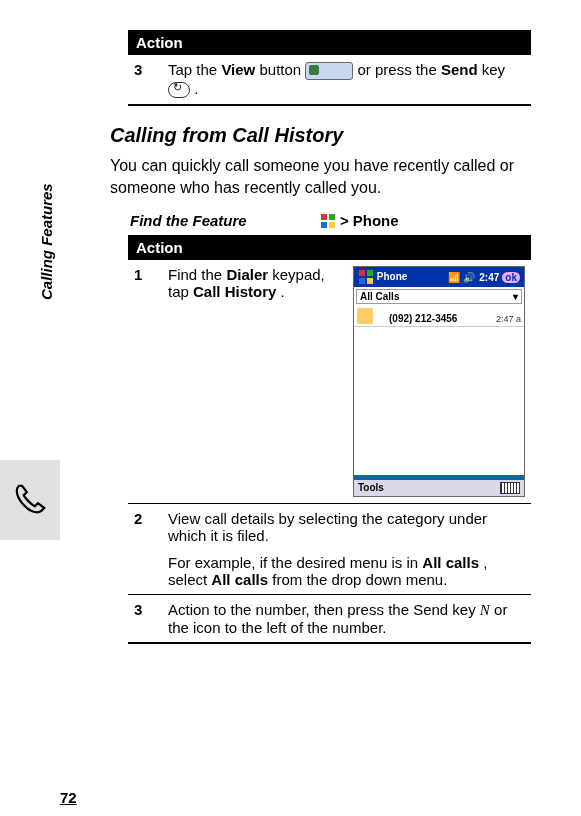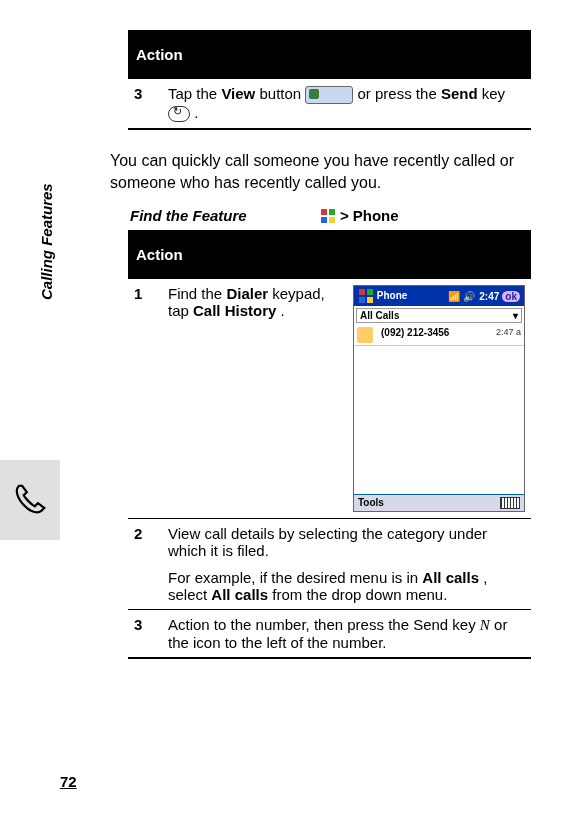--- a/index.html
+++ b/index.html
@@ -36,42 +36,42 @@
     background: #e0e0e0;
     display: flex;
     align-items: center;
     justify-content: center;
   }
   .sidebar-tab svg { width: 38px; height: 38px; }
   .action-header {
     background: #000;
     color: #fff;
     font-weight: bold;
-    padding: 16px 8px;
+    padding: 4px 8px;
     font-size: 15px;
   }
   table.action-table {
     width: 100%;
     border-collapse: collapse;
     font-size: 15px;
   }
   table.action-table td {
     vertical-align: top;
     padding: 6px 6px;
   }
   td.step-num { font-weight: bold; width: 22px; }
   .row-divider { border-top: 1.5px solid #000; }
   .row-bottom { border-bottom: 2px solid #000; }
   .heading {
     font-style: italic;
     font-weight: bold;
     font-size: 20px;
     margin: 18px 0 8px;
   }
-  .para { font-size: 16px; margin: 20px 0 14px; line-height: 1.35; }
+  .para { font-size: 16px; margin: 8px 0 14px; line-height: 1.35; }
   .feature-row {
     display: flex;
     font-size: 15px;
     margin: 6px 0 6px 20px;
   }
   .feature-title { font-weight: bold; font-style: italic; width: 190px; }
   .feature-path { display: flex; align-items: center; gap: 4px; font-weight: bold; }
   .win-flag { width: 16px; height: 16px; }
   .talk-btn {
     display: inline-block;
@@ -125,51 +125,51 @@
     border: 1px solid #999;
     margin: 2px;
     padding: 1px 3px;
     display: flex;
     justify-content: space-between;
     align-items: center;
     font-weight: bold;
   }
   .pm-entry {
     display: flex;
-    align-items: flex-start;
-    gap: 8px;
+    align-items: flex-end;
+    gap: 16px;
     padding: 2px 3px;
     border-bottom: 1px solid #ccc;
   }
   .pm-entry-icon {
     width: 16px; height: 16px;
     background: #ffcc66;
     border-radius: 2px;
     display: inline-block;
   }
   .pm-entry-num { flex: 1; font-weight: bold; }
   .pm-entry-time { color: #333; font-size: 9px; }
   .pm-blank { height: 148px; }
   .pm-bottom {
     background: #d8d8e8;
-    border-top: 1px solid #0369a1;
+    border-top: 5px solid #0369a1;
     display: flex;
     justify-content: space-between;
     padding: 2px 4px;
     font-weight: bold;
   }
   .kbd-icon {
     width: 18px; height: 10px;
     border: 1px solid #333;
     display: inline-block;
     background: repeating-linear-gradient(90deg,#333 0 1px,#fff 1px 3px);
   }
   .pagenum {
     position: absolute;
-    bottom: 26px;
+    bottom: 10px;
     left: 60px;
     font-weight: bold;
     font-size: 15px;
     text-decoration: underline;
   }
   .step1-wrap { display: flex; gap: 12px; }
   .step1-text { flex: 1; }
   .n-italic { font-family: "Times New Roman", serif; font-style: italic; }
 </style>
 </head>
@@ -200,20 +200,21 @@
           <span class="boldcond">Send</span>
           <span> key </span>
           <span class="send-key"></span>
           <span>.</span>
         </td>
       </tr>
     </tbody>
       </table>
   </div>
 
+  <div class="heading">Calling from Call History</div>
   <div class="para">You can quickly call someone you have recently called or someone who has recently called you.</div>
 
   <div class="feature-row">
     <div class="feature-title">Find the Feature</div>
     <div class="feature-path">
       <svg class="win-flag" viewBox="0 0 16 16">
         <rect x="1" y="1" width="6" height="6" fill="#d33"></rect>
         <rect x="9" y="1" width="6" height="6" fill="#2a2"></rect>
         <rect x="1" y="9" width="6" height="6" fill="#26d"></rect>
         <rect x="9" y="9" width="6" height="6" fill="#fc3"></rect>

